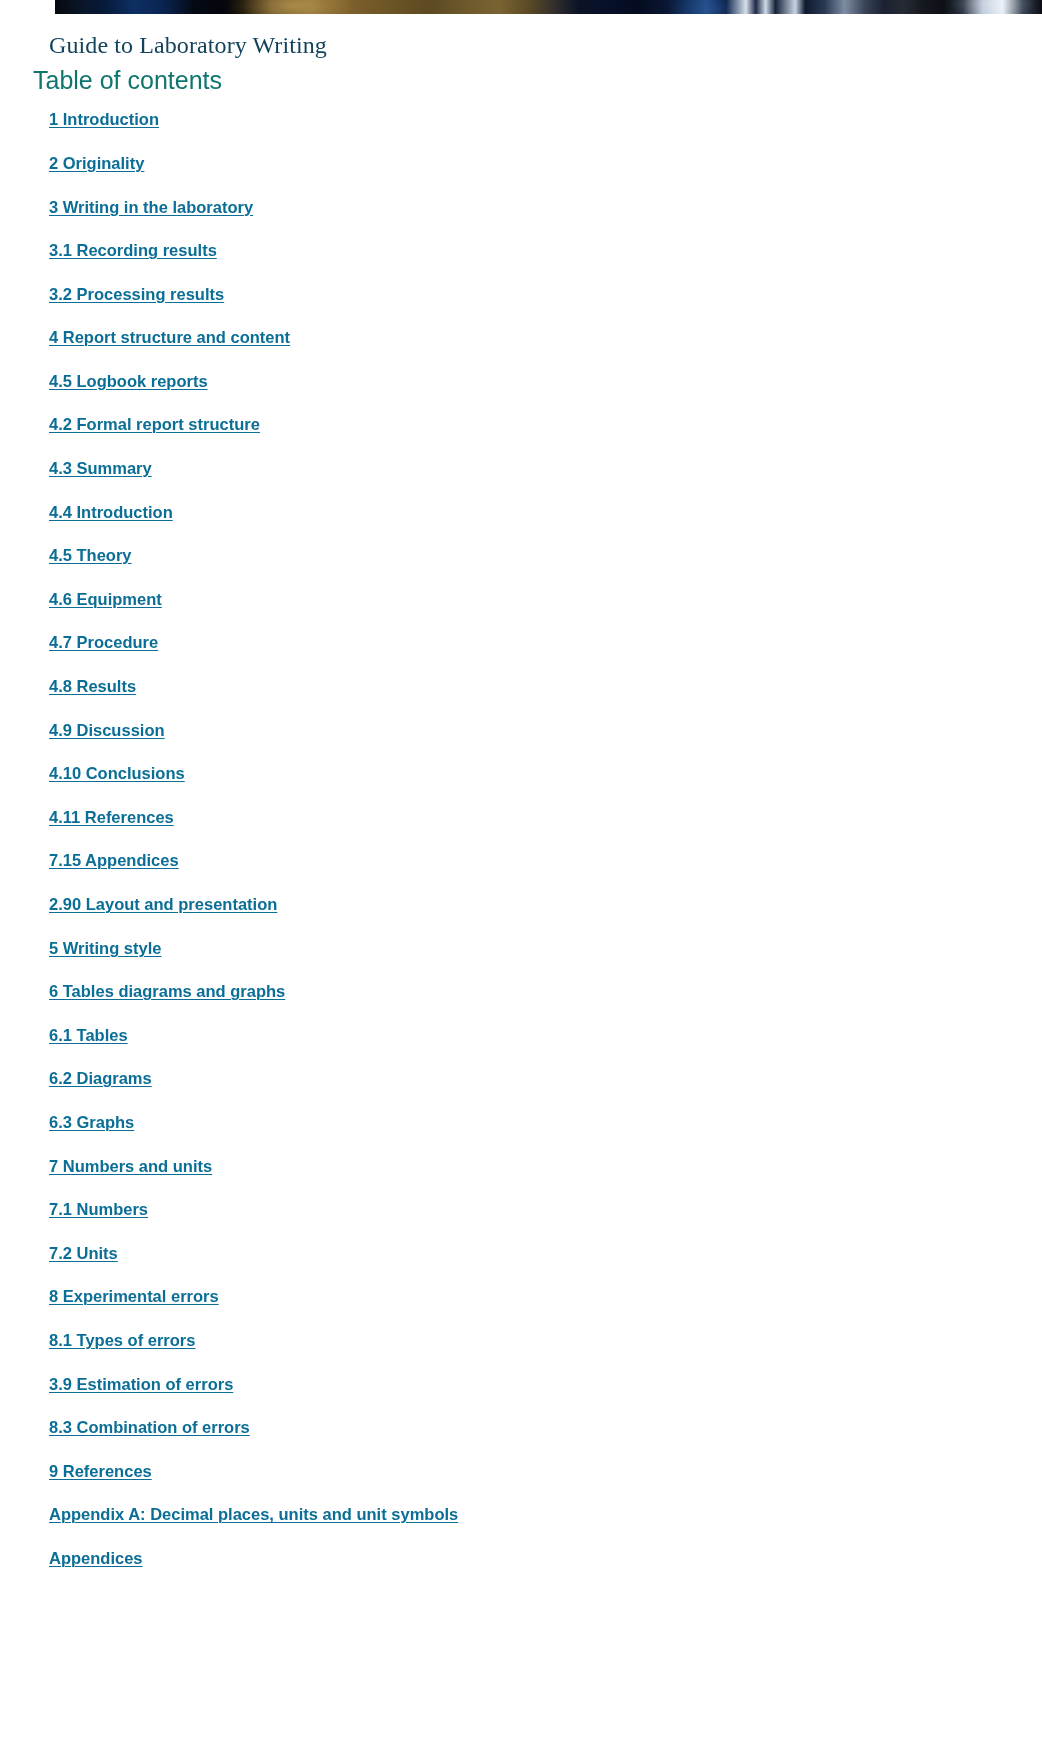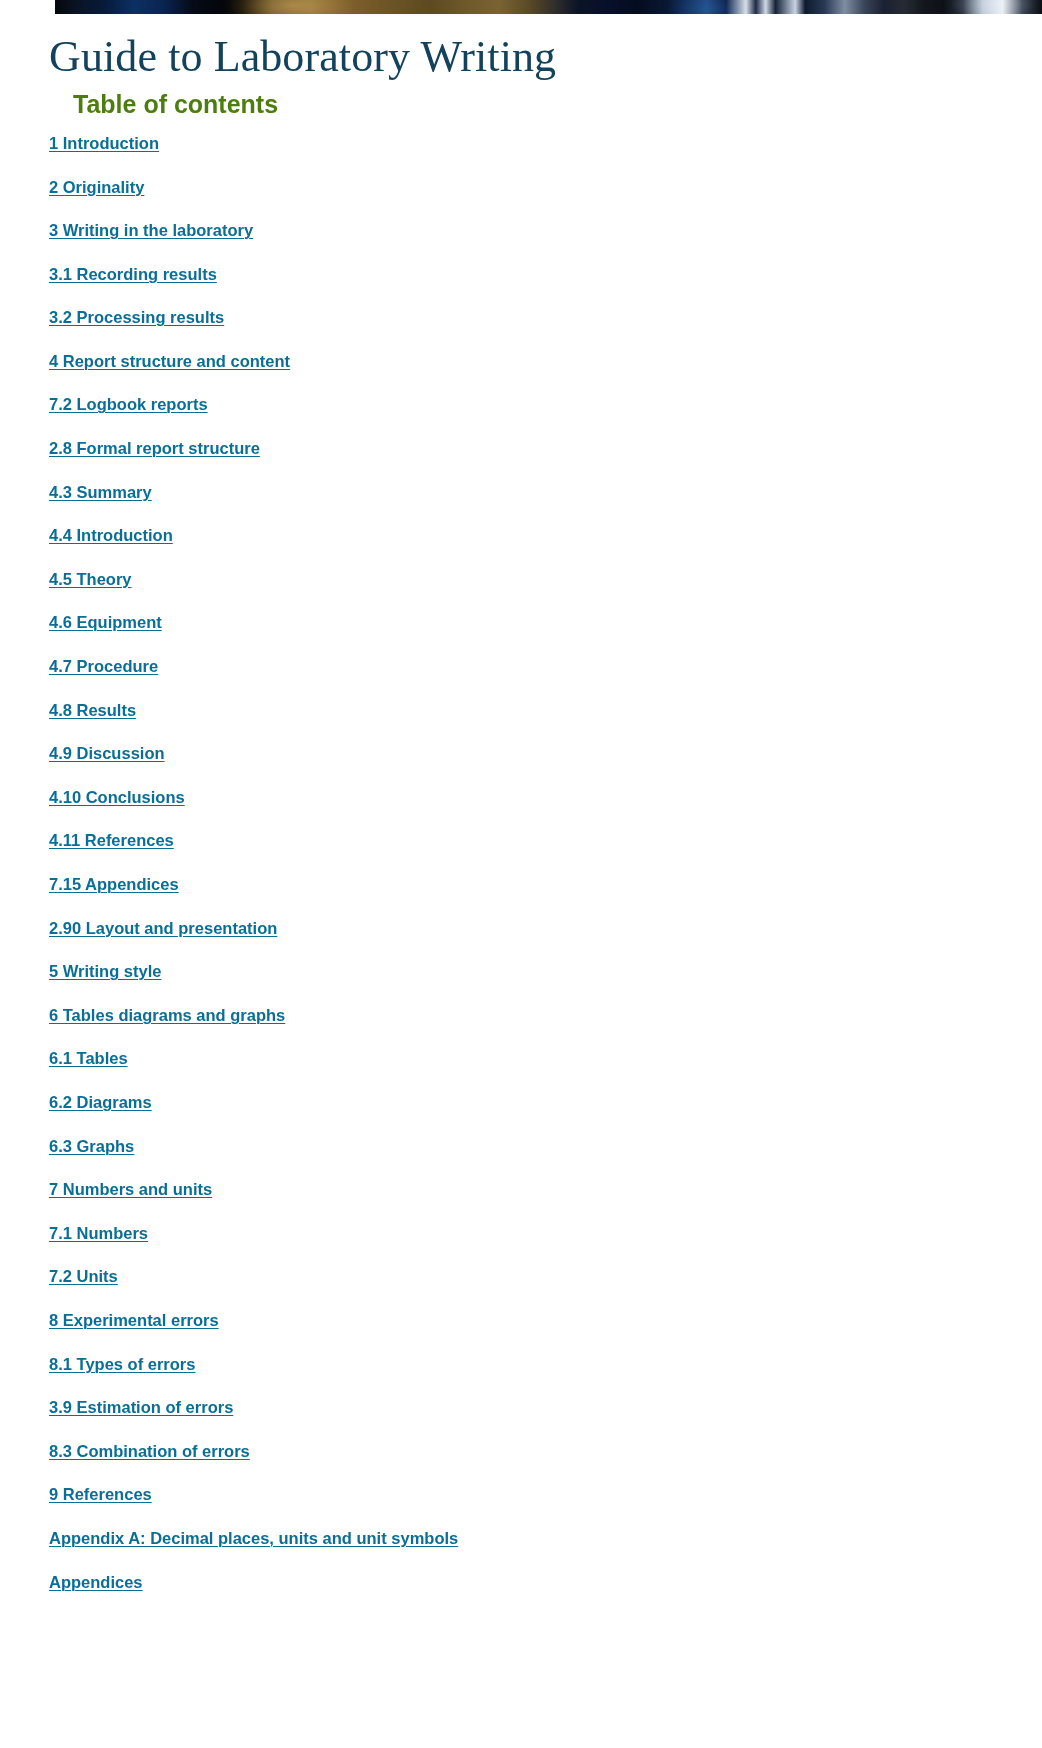--- a/index.html
+++ b/index.html
@@ -87,35 +87,35 @@
     mix-blend-mode: screen;
   }
 
   
   .page {
     padding: 0 0 0 0;
   }
 
   .doc-title {
     font-family: "Liberation Serif", "DejaVu Serif", serif;
-    font-size: 44px;
+    font-size: 24px;
     font-weight: 400;
     line-height: 1.18;
     color: #13425c;
     margin: 17px 0 0 49px;
     letter-spacing: .1px;
   }
 
   .toc-heading {
     font-family: "Liberation Sans", sans-serif;
     font-size: 25px;
-    font-weight: 700;
+    font-weight: 400;
     line-height: 1.2;
-    color: #4d7c0f;
-    margin: 6px 0 0 73px;
+    color: #0f766e;
+    margin: 6px 0 0 33px;
   }
 
   .toc-list {
     list-style: none;
     margin: 14px 0 0 0;
     padding: 0;
   }
   .toc-item {
     margin: 0;
     padding: 0;
@@ -150,22 +150,22 @@
 
   <h2 class="toc-heading">Table of contents</h2>
 
   <ul class="toc-list">
       <li class="toc-item"><a class="toc-link" href="#">1 Introduction</a></li>
       <li class="toc-item"><a class="toc-link" href="#">2 Originality</a></li>
       <li class="toc-item"><a class="toc-link" href="#">3 Writing in the laboratory</a></li>
       <li class="toc-item"><a class="toc-link" href="#">3.1 Recording results</a></li>
       <li class="toc-item"><a class="toc-link" href="#">3.2 Processing results</a></li>
       <li class="toc-item"><a class="toc-link" href="#">4 Report structure and content</a></li>
-      <li class="toc-item"><a class="toc-link" href="#">7.2 Logbook reports</a></li>
-      <li class="toc-item"><a class="toc-link" href="#">2.8 Formal report structure</a></li>
+      <li class="toc-item"><a class="toc-link" href="#">4.5 Logbook reports</a></li>
+      <li class="toc-item"><a class="toc-link" href="#">4.2 Formal report structure</a></li>
       <li class="toc-item"><a class="toc-link" href="#">4.3 Summary</a></li>
       <li class="toc-item"><a class="toc-link" href="#">4.4 Introduction</a></li>
       <li class="toc-item"><a class="toc-link" href="#">4.5 Theory</a></li>
       <li class="toc-item"><a class="toc-link" href="#">4.6 Equipment</a></li>
       <li class="toc-item"><a class="toc-link" href="#">4.7 Procedure</a></li>
       <li class="toc-item"><a class="toc-link" href="#">4.8 Results</a></li>
       <li class="toc-item"><a class="toc-link" href="#">4.9 Discussion</a></li>
       <li class="toc-item"><a class="toc-link" href="#">4.10 Conclusions</a></li>
       <li class="toc-item"><a class="toc-link" href="#">4.11 References</a></li>
       <li class="toc-item"><a class="toc-link" href="#">7.15 Appendices</a></li>

